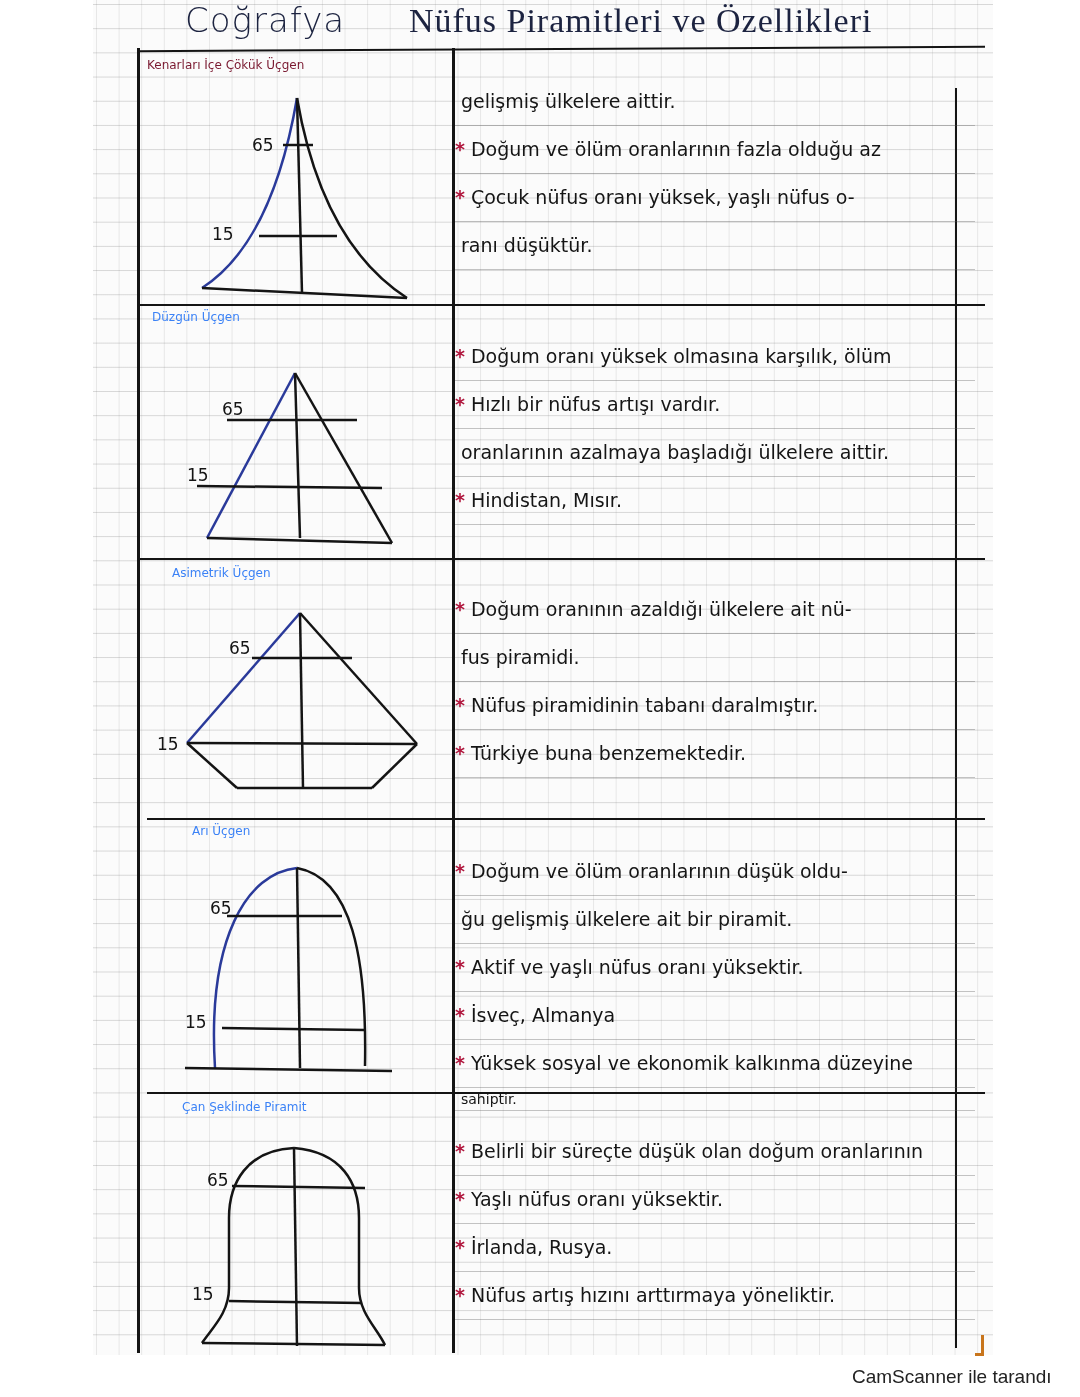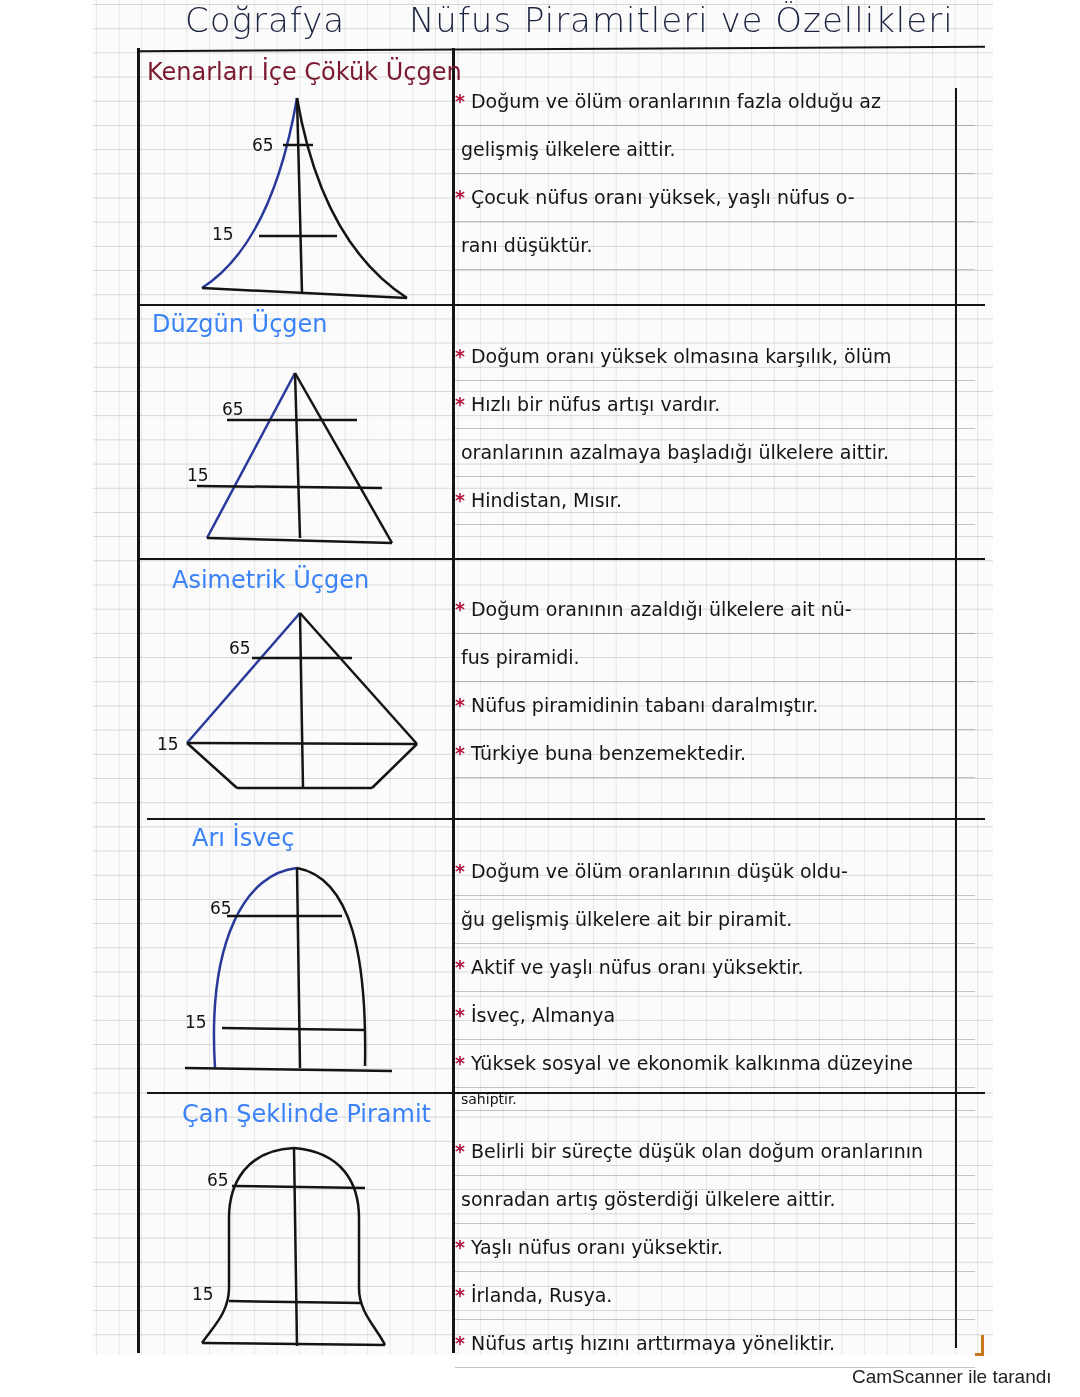--- a/index.html
+++ b/index.html
@@ -15,28 +15,28 @@
       linear-gradient(to bottom, rgba(120,120,120,0.28) 1px, transparent 1px),
       linear-gradient(to right, rgba(140,140,140,0.18) 1px, transparent 1px);
     background-size: 24px 24.2px, 22.6px 24px;
     background-position: 0 4px, 3px 0;
   }
   .title {
     position: absolute; left: 185px; top: 0px; font-size: 34px; color: #1c2340;
     font-family: "DejaVu Sans", sans-serif; letter-spacing: 1px; font-weight: 300;
     white-space: nowrap;
   }
-  .title .sub { margin-left: 52px; }
+  .title .sub { margin-left: 52px; font-family: Liberation Serif, serif; }
   .table {
     position: absolute; left: 137px; top: 48px; width: 848px; height: 1310px;
   }
   .vline { position: absolute; background: #141414; }
   .hline { position: absolute; background: #141414; }
   .row-label {
-    position: absolute; color: #7a1930; font-size: 24px; white-space: nowrap;
+    position: absolute; color: #7a1930; font-size: 12px; white-space: nowrap;
     font-family: "DejaVu Sans", sans-serif;
   }
   .row-label.dark { color: #3b82f6; }
   .notes { position: absolute; left: 318px; width: 520px; }
   .note-line {
     height: 47px; line-height: 47px; font-size: 19px; color: #151515;
     white-space: nowrap; border-bottom: 1px solid rgba(90,90,90,0.35);
     font-family: "DejaVu Sans", sans-serif;
   }
   .note-line .star { color: #b0163d; font-weight: bold; margin-right: 6px; }
@@ -76,22 +76,22 @@
     <path d="M120 5 Q 95 150 25 195" stroke="#2a3a9a" stroke-width="2.5" fill="none"></path>
     <path d="M120 5 Q 145 150 230 205" stroke="#141414" stroke-width="2.5" fill="none"></path>
     <line x1="25" y1="195" x2="230" y2="205" stroke="#141414" stroke-width="2.5"></line>
     <line x1="120" y1="5" x2="125" y2="200" stroke="#141414" stroke-width="2.5"></line>
     <line x1="106" y1="52" x2="136" y2="52" stroke="#141414" stroke-width="2.5"></line>
     <line x1="82" y1="143" x2="160" y2="143" stroke="#141414" stroke-width="2.5"></line>
     <text x="75" y="58" font-size="17" fill="#141414">65</text>
     <text x="35" y="147" font-size="17" fill="#141414">15</text>
   </svg>
   <div class="notes" style="top:30px;">
+    <div class="note-line"><span class="star"></span><span>gelişmiş ülkelere aittir.</span></div>
     <div class="note-line"><span class="star">*</span><span>Doğum ve ölüm oranlarının fazla olduğu az</span></div>
-    <div class="note-line"><span class="star"></span><span>gelişmiş ülkelere aittir.</span></div>
     <div class="note-line"><span class="star">*</span><span>Çocuk nüfus oranı yüksek, yaşlı nüfus o-</span></div>
     <div class="note-line"><span class="star"></span><span>ranı düşüktür.</span></div>
   </div>
 
   <div class="row-label dark" style="left:15px;top:262px;">Düzgün Üçgen</div>
   <svg class="diagram" style="left:45px;top:320px;" width="250" height="190" viewBox="0 0 250 190">
     <line x1="113" y1="5" x2="25" y2="170" stroke="#2a3a9a" stroke-width="2.5"></line>
     <line x1="113" y1="5" x2="210" y2="175" stroke="#141414" stroke-width="2.5"></line>
     <line x1="25" y1="170" x2="210" y2="175" stroke="#141414" stroke-width="2.5"></line>
     <line x1="113" y1="5" x2="118" y2="170" stroke="#141414" stroke-width="2.5"></line>
@@ -120,21 +120,21 @@
     <text x="72" y="46" font-size="17" fill="#141414">65</text>
     <text x="0" y="142" font-size="17" fill="#141414">15</text>
   </svg>
   <div class="notes" style="top:538px;">
     <div class="note-line"><span class="star">*</span><span>Doğum oranının azaldığı ülkelere ait nü-</span></div>
     <div class="note-line"><span class="star"></span><span>fus piramidi.</span></div>
     <div class="note-line"><span class="star">*</span><span>Nüfus piramidinin tabanı daralmıştır.</span></div>
     <div class="note-line"><span class="star">*</span><span>Türkiye buna benzemektedir.</span></div>
   </div>
 
-  <div class="row-label dark" style="left:55px;top:776px;">Arı İsveç</div>
+  <div class="row-label dark" style="left:55px;top:776px;">Arı Üçgen</div>
   <svg class="diagram" style="left:30px;top:810px;" width="260" height="230" viewBox="0 0 260 230">
     <path d="M130 10 C 80 15, 40 80, 48 210" stroke="#2a3a9a" stroke-width="2.5" fill="none"></path>
     <path d="M130 10 C 185 20, 200 100, 198 208" stroke="#141414" stroke-width="2.5" fill="none"></path>
     <line x1="18" y1="210" x="0" x2="225" y2="213" stroke="#141414" stroke-width="2.5"></line>
     <line x1="130" y1="10" x2="133" y2="210" stroke="#141414" stroke-width="2.5"></line>
     <line x1="60" y1="58" x2="175" y2="58" stroke="#141414" stroke-width="2.5"></line>
     <line x1="55" y1="170" x2="198" y2="172" stroke="#141414" stroke-width="2.5"></line>
     <text x="43" y="56" font-size="17" fill="#141414">65</text>
     <text x="18" y="170" font-size="17" fill="#141414">15</text>
   </svg>
@@ -153,21 +153,20 @@
     <path d="M127 10 C 175 14, 192 45, 192 80 L 192 150 C 192 175, 210 190, 218 207" stroke="#141414" stroke-width="2.5" fill="none"></path>
     <line x1="35" y1="205" x2="218" y2="207" stroke="#141414" stroke-width="2.5"></line>
     <line x1="127" y1="10" x2="130" y2="208" stroke="#141414" stroke-width="2.5"></line>
     <line x1="65" y1="48" x2="198" y2="50" stroke="#141414" stroke-width="2.5"></line>
     <line x1="62" y1="163" x2="195" y2="165" stroke="#141414" stroke-width="2.5"></line>
     <text x="40" y="48" font-size="17" fill="#141414">65</text>
     <text x="25" y="162" font-size="17" fill="#141414">15</text>
   </svg>
   <div class="notes" style="top:1080px;">
     <div class="note-line"><span class="star">*</span><span>Belirli bir süreçte düşük olan doğum oranlarının</span></div>
-    <div class="note-line"><span class="star"></span><span>sonradan artış gösterdiği ülkelere aittir.</span></div>
     <div class="note-line"><span class="star">*</span><span>Yaşlı nüfus oranı yüksektir.</span></div>
     <div class="note-line"><span class="star">*</span><span>İrlanda, Rusya.</span></div>
     <div class="note-line"><span class="star">*</span><span>Nüfus artış hızını arttırmaya yöneliktir.</span></div>
   </div>
 </div>
 
 <div class="corner-mark"></div>
 <div class="footer">CamScanner ile tarandı</div>
 
 </body></html>

